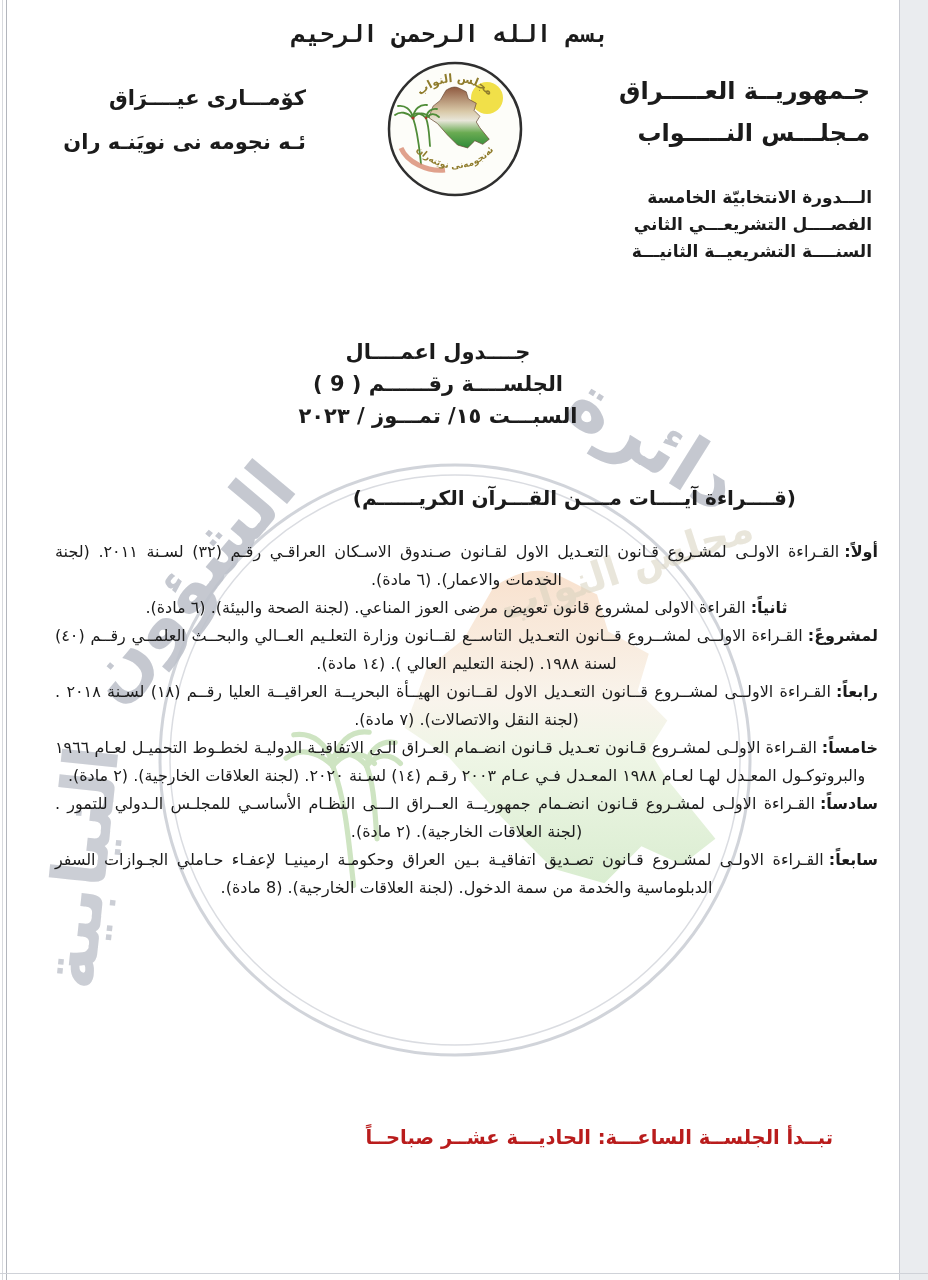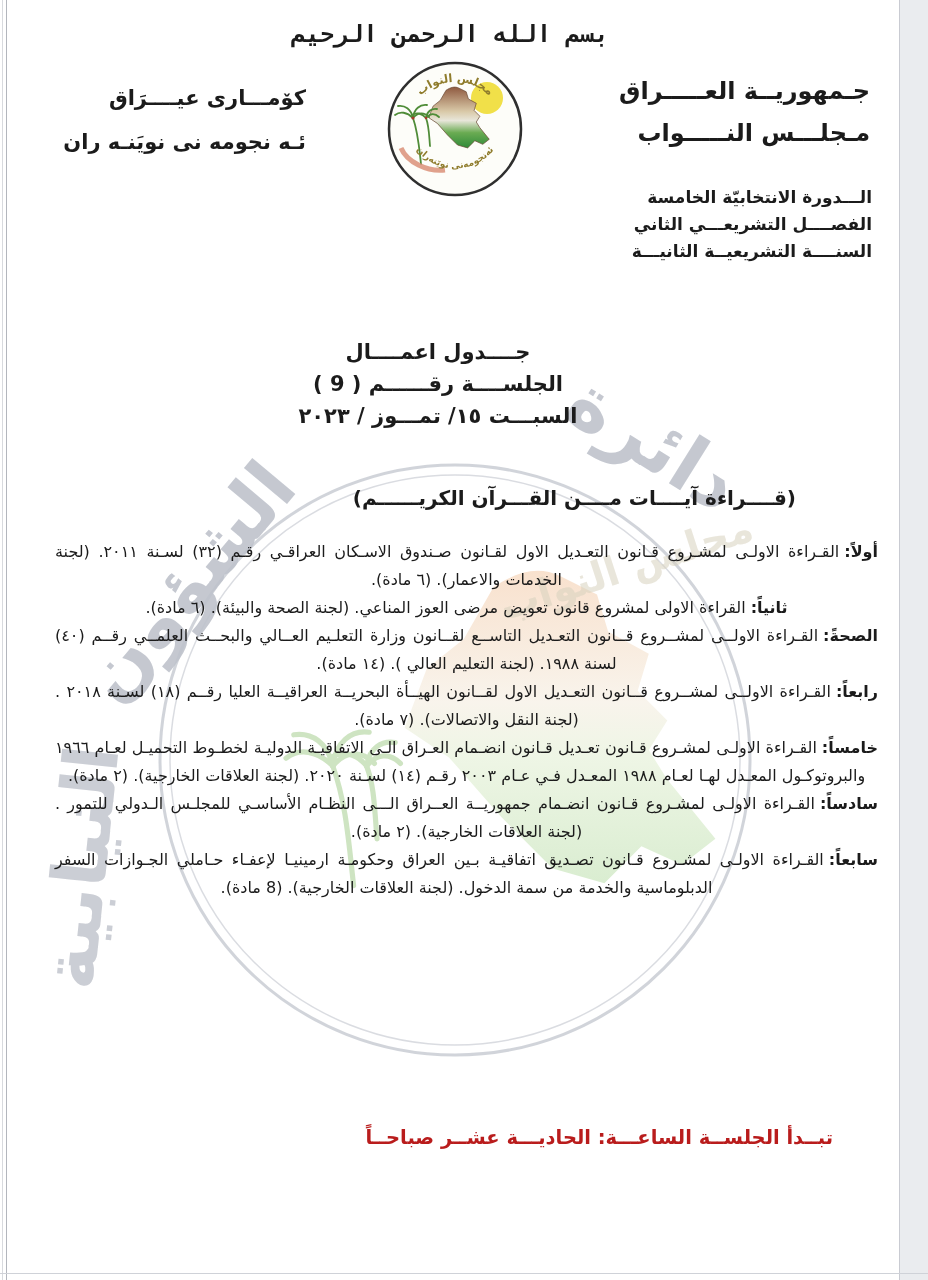--- a/index.html
+++ b/index.html
@@ -136,21 +136,21 @@
     <div>جــــدول اعمــــال</div>
     <div>الجلســــة رقــــــم ( 9 )</div>
     <div>السبـــت ١٥/ تمـــوز / ٢٠٢٣</div>
   </div>
 
   <div class="quran-line" dir="rtl">(قــــراءة آيــــات مــــن القـــرآن الكريــــــم)</div>
 
   <div class="agenda" dir="rtl">
     <p><b class="lbl">أولاً:</b><span>القـراءة الاولـى لمشـروع قـانون التعـديل الاول لقـانون صـندوق الاسـكان العراقـي رقـم (٣٢) لسـنة ٢٠١١. (لجنة الخدمات والاعمار). (٦ مادة).</span></p>
     <p><b class="lbl">ثانياً:</b><span>القراءة الاولى لمشروع قانون تعويض مرضى العوز المناعي. (لجنة الصحة والبيئة). (٦ مادة).</span></p>
-    <p><b class="lbl">الصحةً:</b><span>القـراءة الاولــى لمشــروع قــانون التعـديل التاســع لقــانون وزارة التعلـيم العــالي والبحــث العلمــي رقــم (٤٠) لسنة ١٩٨٨. (لجنة التعليم العالي ). (١٤ مادة).</span></p>
+    <p><b class="lbl">لمشروعً:</b><span>القـراءة الاولــى لمشــروع قــانون التعـديل التاســع لقــانون وزارة التعلـيم العــالي والبحــث العلمــي رقــم (٤٠) لسنة ١٩٨٨. (لجنة التعليم العالي ). (١٤ مادة).</span></p>
     <p><b class="lbl">رابعاً:</b><span>القـراءة الاولــى لمشــروع قــانون التعـديل الاول لقــانون الهيــأة البحريــة العراقيــة العليا رقــم (١٨) لسـنة ٢٠١٨ . (لجنة النقل والاتصالات). (٧ مادة).</span></p>
     <p><b class="lbl">خامساً:</b><span>القـراءة الاولـى لمشـروع قـانون تعـديل قـانون انضـمام العـراق الـى الاتفاقيـة الدوليـة لخطـوط التحميـل لعـام ١٩٦٦ والبروتوكـول المعـدل لهـا لعـام ١٩٨٨ المعـدل فـي عـام ٢٠٠٣ رقـم (١٤) لسـنة ٢٠٢٠. (لجنة العلاقات الخارجية). (٢ مادة).</span></p>
     <p><b class="lbl">سادساً:</b><span>القـراءة الاولـى لمشـروع قـانون انضـمام جمهوريــة العــراق الـــى النظـام الأساسـي للمجلـس الـدولي للتمور . (لجنة العلاقات الخارجية). (٢ مادة).</span></p>
     <p><b class="lbl">سابعاً:</b><span>القـراءة الاولـى لمشـروع قـانون تصـديق اتفاقيـة بـين العراق وحكومـة ارمينيـا لإعفـاء حـاملي الجـوازات السفر الدبلوماسية والخدمة من سمة الدخول. (لجنة العلاقات الخارجية). (8 مادة).</span></p>
   </div>
 
   <div class="footer-time" dir="rtl">تبــدأ الجلســة الساعـــة: الحاديـــة عشــر صباحــاً</div>
 
   <div class="edge-strip-right"></div>
   <div class="edge-line-left"></div>

